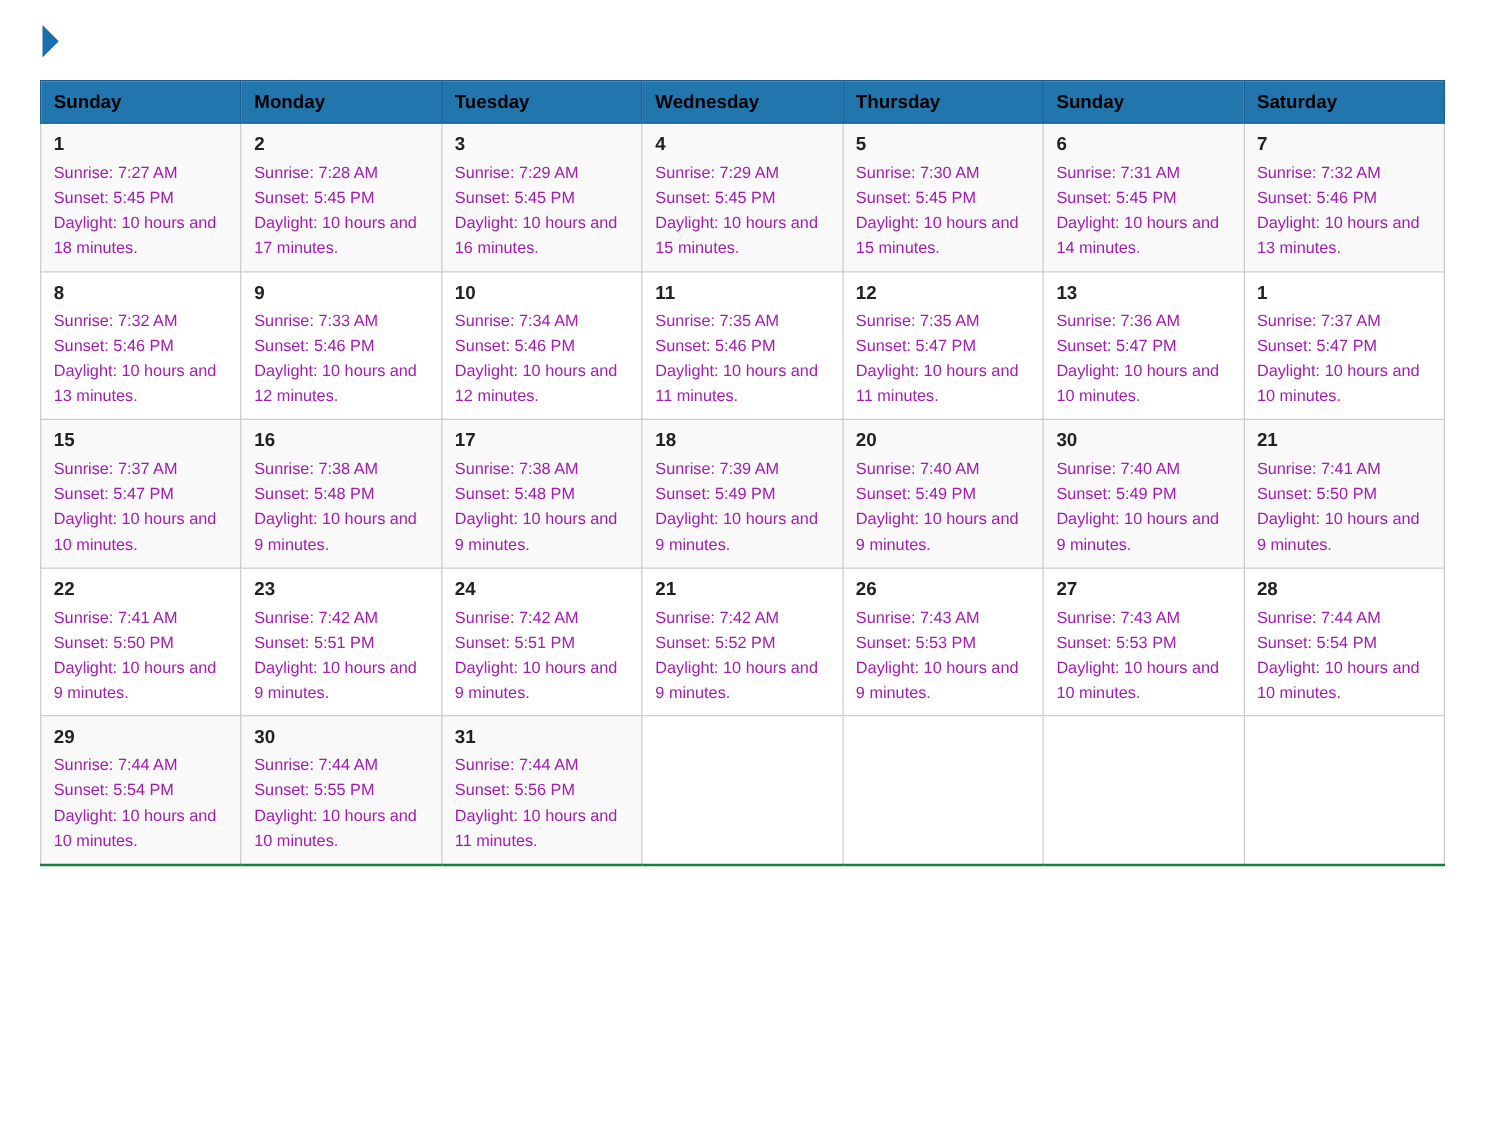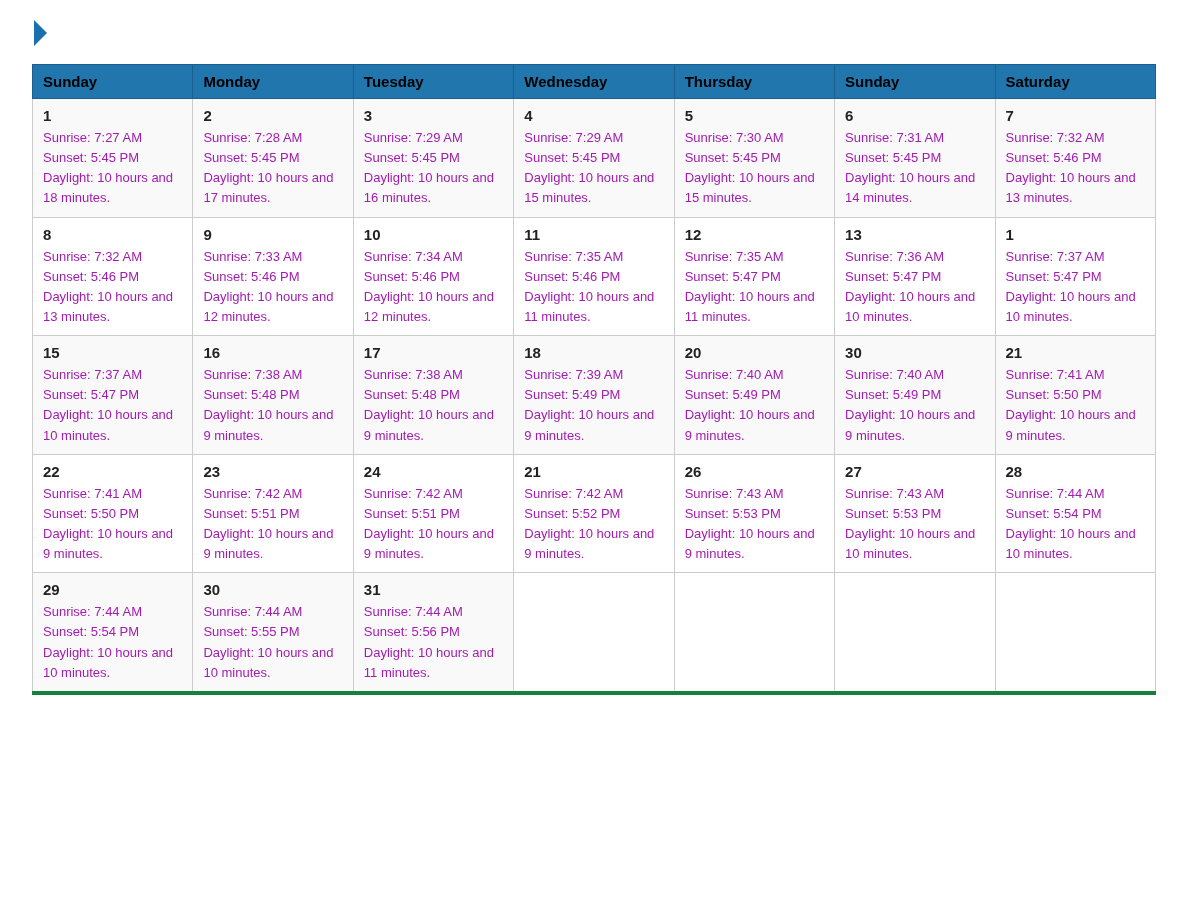--- a/index.html
+++ b/index.html
@@ -93,21 +93,21 @@
     }
     .day-info {
       font-size: 13px;
       line-height: 1.55;
       color: #a21caf;
     }
     .empty-cell {
       background: #fff !important;
     }
     tbody tr:last-child td {
-      border-bottom: 4px solid #15803d;
+      border-bottom: 2px solid #15803d;
     }
     tbody tr td:first-child {
       border-left: 1px solid #ccc;
     }
   </style>
 </head>
 <body>
 
 <div class="header">
   <div class="logo">

